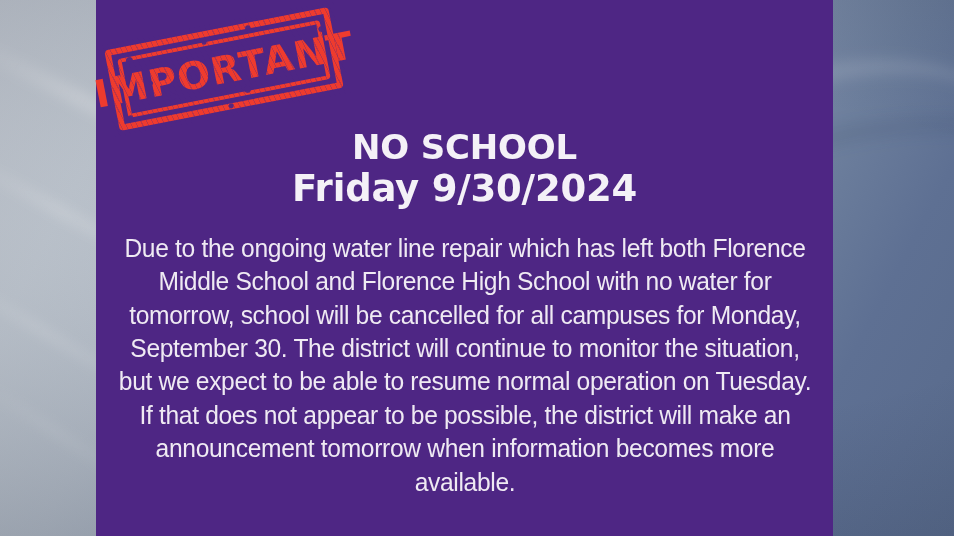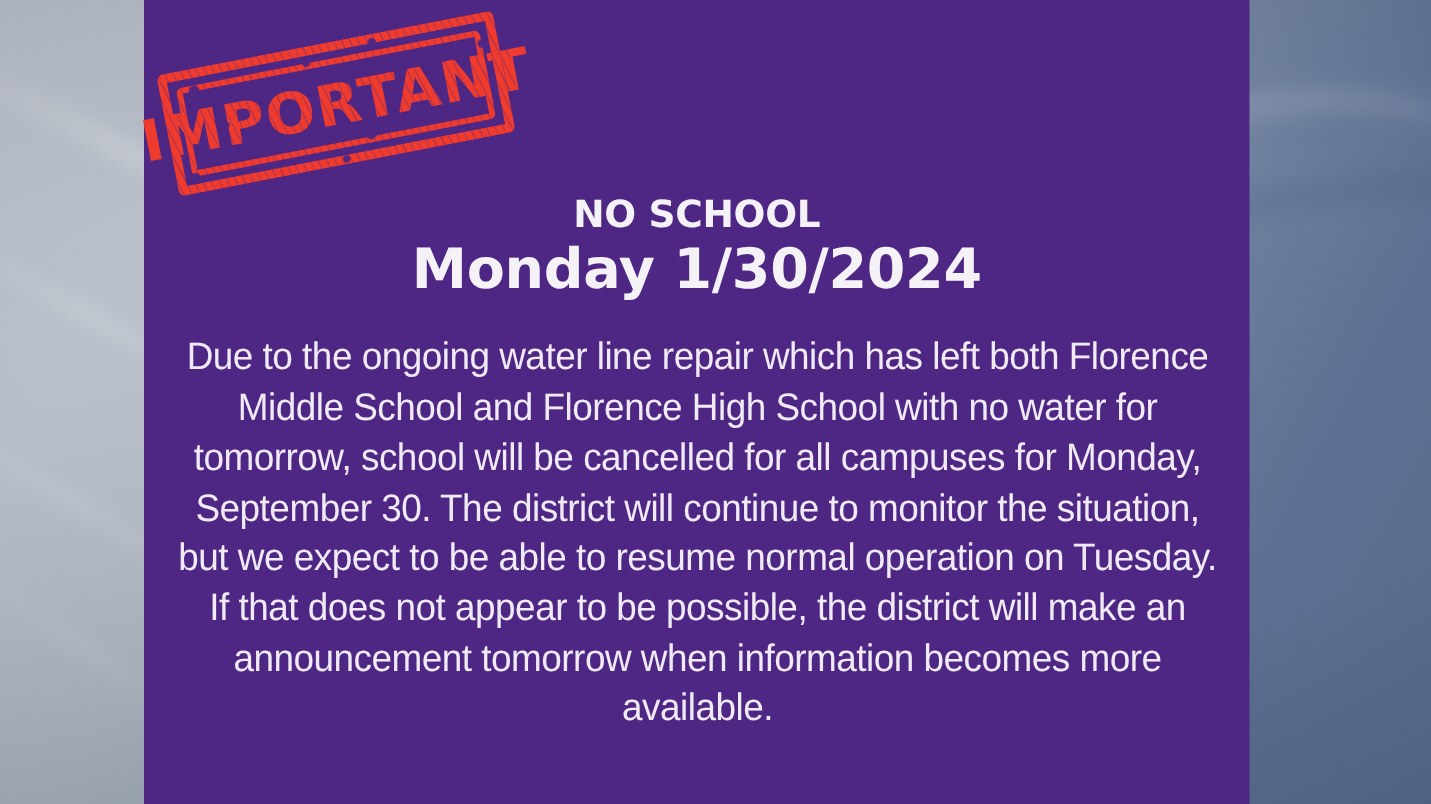--- a/index.html
+++ b/index.html
@@ -175,21 +175,21 @@
 
   
   .headings {
     margin-top: 130px;
     text-align: center;
     color: #f4f1f7;
   }
   .headline-1 {
     font-family: "DejaVu Sans", sans-serif;
     font-weight: bold;
-    font-size: 25px;
+    font-size: 34px;
     line-height: 1.04;
     letter-spacing: -0.2px;
     text-align: center;
   }
   .headline-2 {
     font-family: "DejaVu Sans", sans-serif;
     font-weight: bold;
     font-size: 37px;
     line-height: 1.28;
     letter-spacing: -0.2px;
@@ -229,19 +229,19 @@
 
     <div class="stamp">
       <div class="stamp-frame-outer"></div>
       <div class="stamp-frame-inner"></div>
       <div class="stamp-text">IMPORTANT</div>
       <div class="stamp-grunge"></div>
     </div>
 
     <div class="headings">
       <div class="headline-1">NO SCHOOL</div>
-      <div class="headline-2">Monday 1/30/2024</div>
+      <div class="headline-2">Friday 9/30/2024</div>
     </div>
 
     <div class="body-copy">Due to the ongoing water line repair which has left both Florence Middle School and Florence High School with no water for tomorrow, school will be cancelled for all campuses for Monday, September 30. The district will continue to monitor the situation, but we expect to be able to resume normal operation on Tuesday. If that does not appear to be possible, the district will make an announcement tomorrow when information becomes more available.</div>
 
   </div>
 </div>
 
 </body></html>

